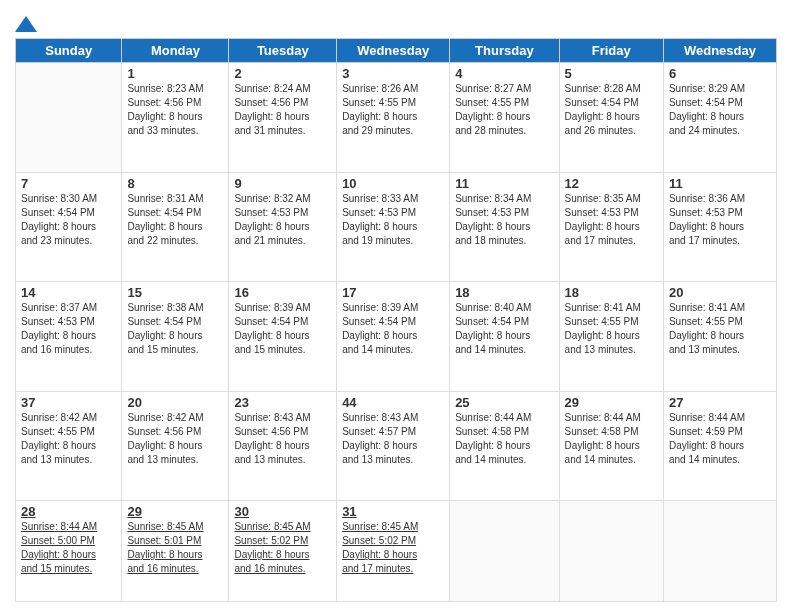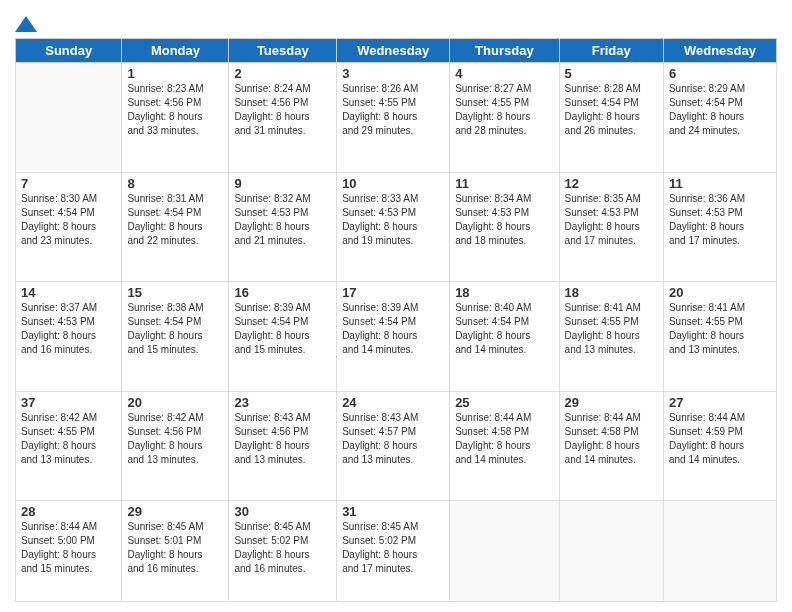--- a/index.html
+++ b/index.html
@@ -88,20 +88,21 @@
       display: block;
       margin-bottom: 1px;
     }
     .day-info {
       font-size: 10px;
       line-height: 1.4;
       color: #333;
     }
     .last-row td {
       height: 76px;
+      text-decoration: underline;
     }
   </style>
 </head>
 <body>
 
 <div class="container">
   <div class="header">
     <div class="logo">
       <div class="logo-line">
         <span class="logo-general"></span>
@@ -223,21 +224,21 @@
           </td>
           <td>
             <span class="day-number">20</span>
             <div class="day-info">Sunrise: 8:42 AM<br>Sunset: 4:56 PM<br>Daylight: 8 hours<br>and 13 minutes.</div>
           </td>
           <td>
             <span class="day-number">23</span>
             <div class="day-info">Sunrise: 8:43 AM<br>Sunset: 4:56 PM<br>Daylight: 8 hours<br>and 13 minutes.</div>
           </td>
           <td>
-            <span class="day-number">24</span>
+            <span class="day-number">44</span>
             <div class="day-info">Sunrise: 8:43 AM<br>Sunset: 4:57 PM<br>Daylight: 8 hours<br>and 13 minutes.</div>
           </td>
           <td>
             <span class="day-number">25</span>
             <div class="day-info">Sunrise: 8:44 AM<br>Sunset: 4:58 PM<br>Daylight: 8 hours<br>and 14 minutes.</div>
           </td>
           <td>
             <span class="day-number">29</span>
             <div class="day-info">Sunrise: 8:44 AM<br>Sunset: 4:58 PM<br>Daylight: 8 hours<br>and 14 minutes.</div>
           </td>

